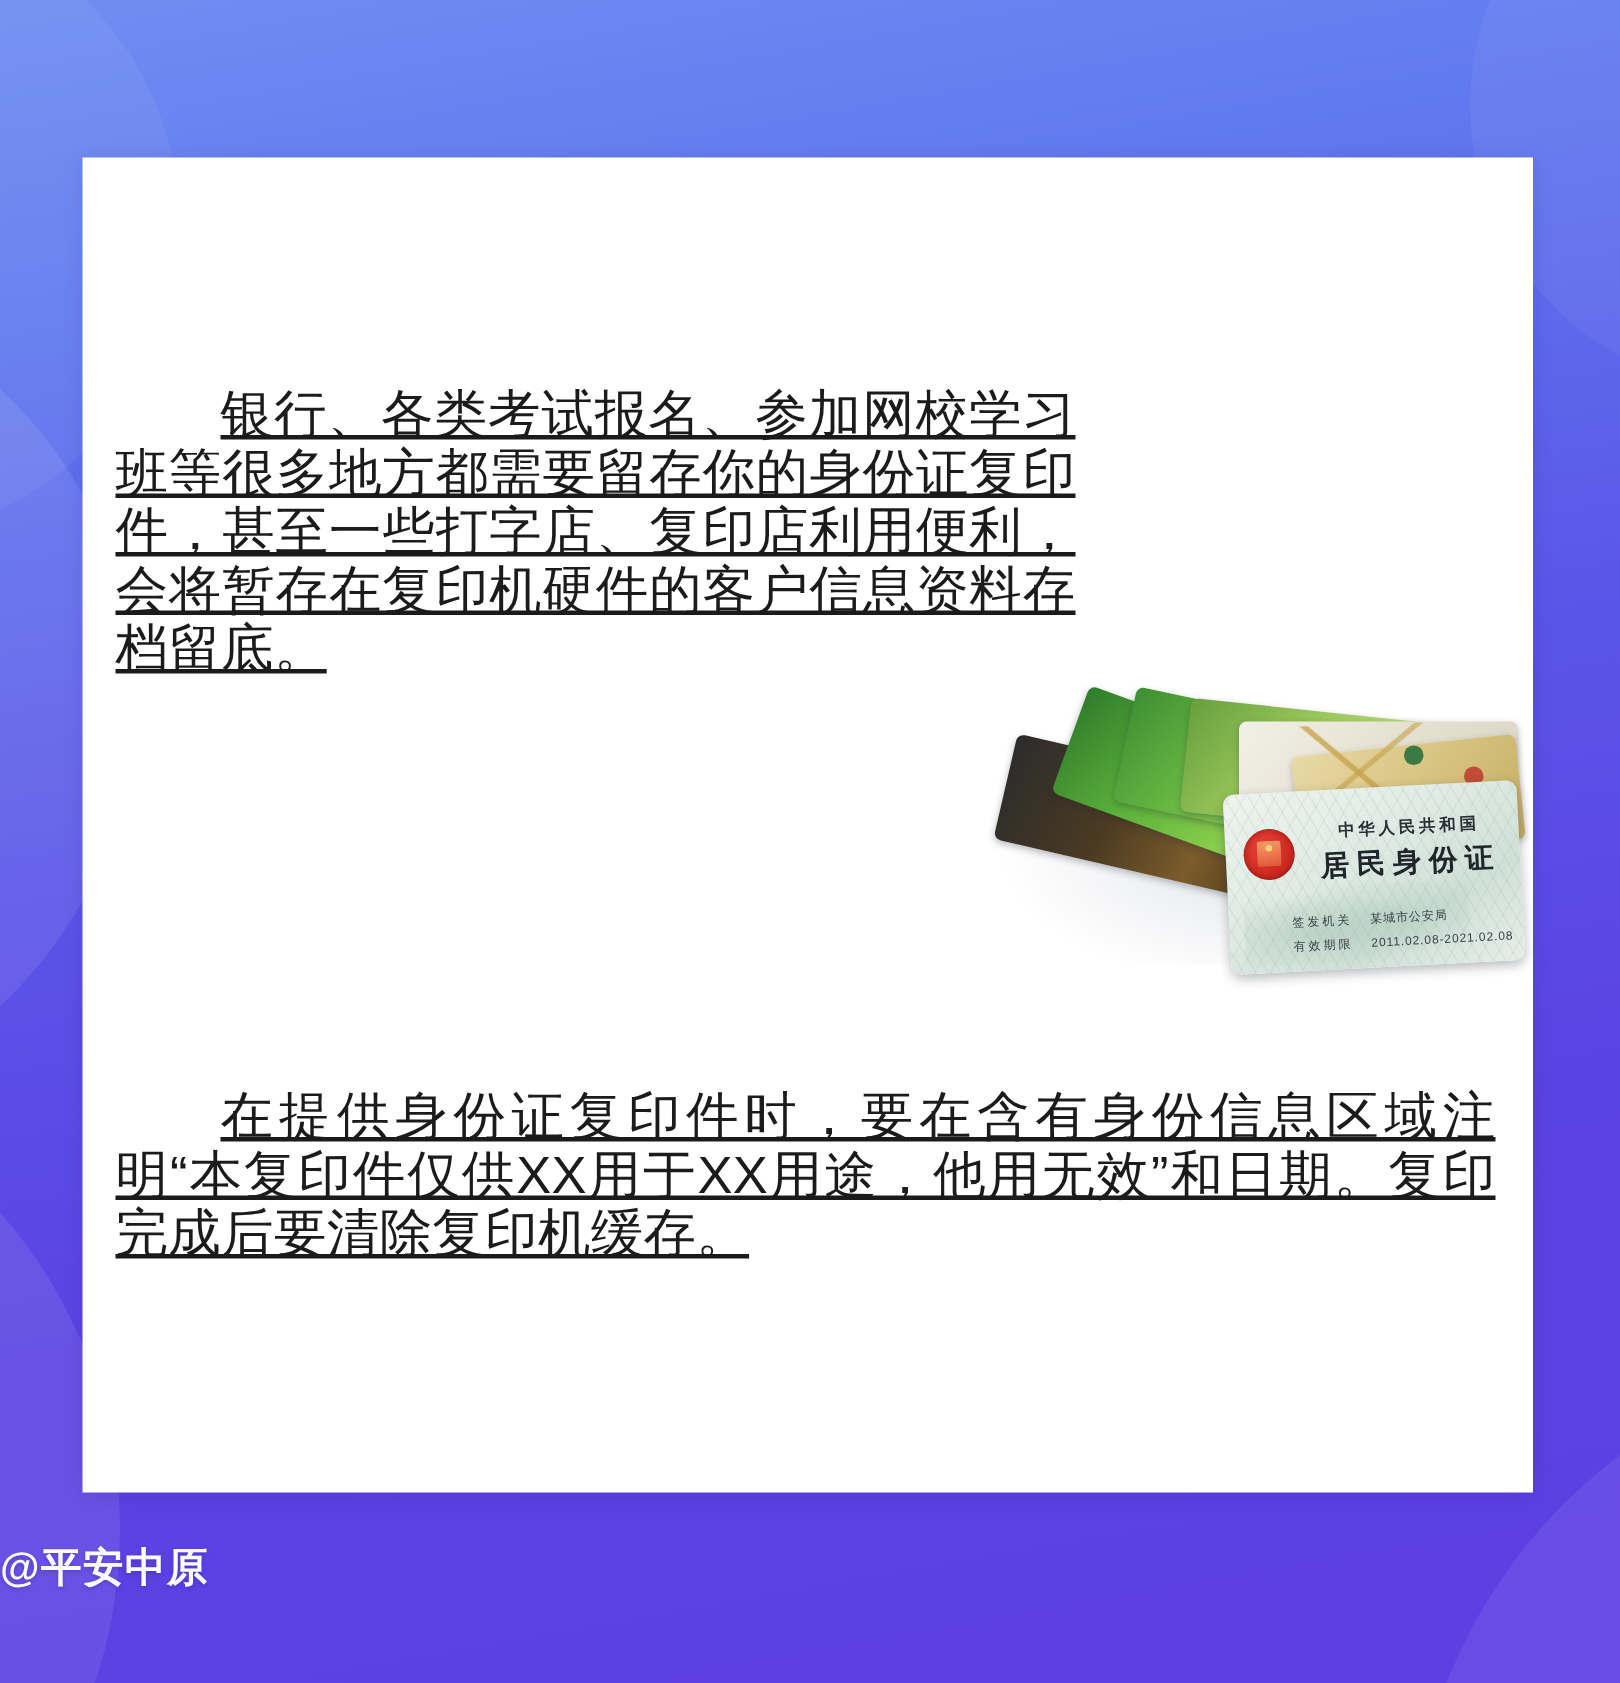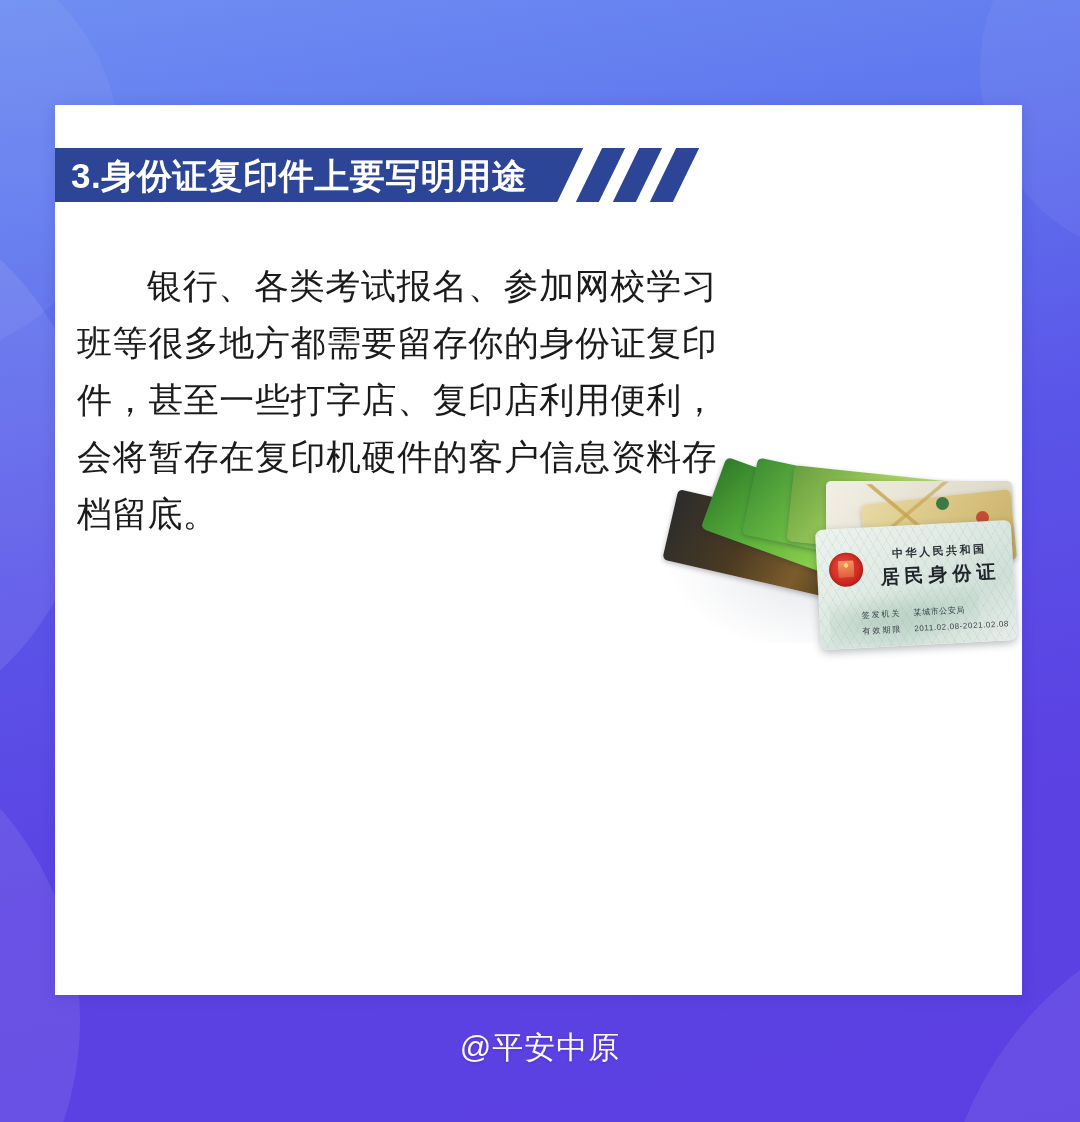--- a/index.html
+++ b/index.html
@@ -103,24 +103,25 @@
     background: #2c4596;
     margin-right: 14px;
     transform: skewX(-26deg);
   }
 
   
   .para {
     position: absolute;
     color: #1b1b1b;
     font-size: 35px;
-    line-height: 57px;
+    line-height: 39px;
     letter-spacing: 0.2px;
     text-indent: 2em;
     text-align: justify;
+    text-decoration: underline;
   }
   #para-1 {
     left: 22px;
     top: 152px;
     width: 640px;
   }
   #para-2 {
     left: 22px;
     top: 620px;
     width: 920px;
@@ -301,52 +302,41 @@
   }
   .bank-logo.l1 { left: 286px; top: 44px; background:#1f6b3a; }
   .bank-logo.l2 { left: 326px; top: 58px; background:#c0392b; }
 
   
   #handle {
     position: absolute;
     left: 0;
     top: 1027px;
     width: 100%;
-    text-align: center;
     color: #ffffff;
-    font-size: 31px;
-    font-weight: normal;
+    font-size: 27px;
+    font-weight: bold;
     letter-spacing: 1px;
     opacity: 0.97;
     text-shadow: 0 1px 3px rgba(40,20,120,0.25);
   }
 </style>
 </head>
 <body>
 
 <div id="poster">
 
   <div class="blob blob-right-top"></div>
   <div class="blob blob-left-top"></div>
   <div class="blob blob-left-mid"></div>
   <div class="blob blob-left-bottom"></div>
   <div class="blob blob-right-bottom"></div>
 
   <div id="card">
 
-    <div class="title-row">
-      <div class="title-bar">
-        <span class="title-text">3.身份证复印件上要写明用途</span>
-      </div>
-      <div class="stripes">
-        <div class="stripe"></div>
-        <div class="stripe"></div>
-        <div class="stripe"></div>
-      </div>
-    </div>
 
     <p class="para" id="para-1">银行、各类考试报名、参加网校学习班等很多地方都需要留存你的身份证复印件，甚至一些打字店、复印店利用便利，会将暂存在复印机硬件的客户信息资料存档留底。</p>
 
     <div id="cards-photo">
       <div class="glow"></div>
 
       <div class="fan-card fc-dark"></div>
       <div class="fan-card fc-green1"></div>
       <div class="fan-card fc-green2"></div>
       <div class="fan-card fc-green3"></div>
@@ -366,18 +356,19 @@
         <div class="field-row r1">
           <span class="lbl">签发机关</span><span class="val">某城市公安局</span>
         </div>
         <div class="field-row r2">
           <span class="lbl">有效期限</span><span class="val">2011.02.08-2021.02.08</span>
         </div>
       </div>
     </div>
 
 
+    <p class="para" id="para-2">在提供身份证复印件时，要在含有身份信息区域注明“本复印件仅供XX用于XX用途，他用无效”和日期。复印完成后要清除复印机缓存。</p>
 
   </div>
 
   <div id="handle">@平安中原</div>
 
 </div>
 
 </body></html>

